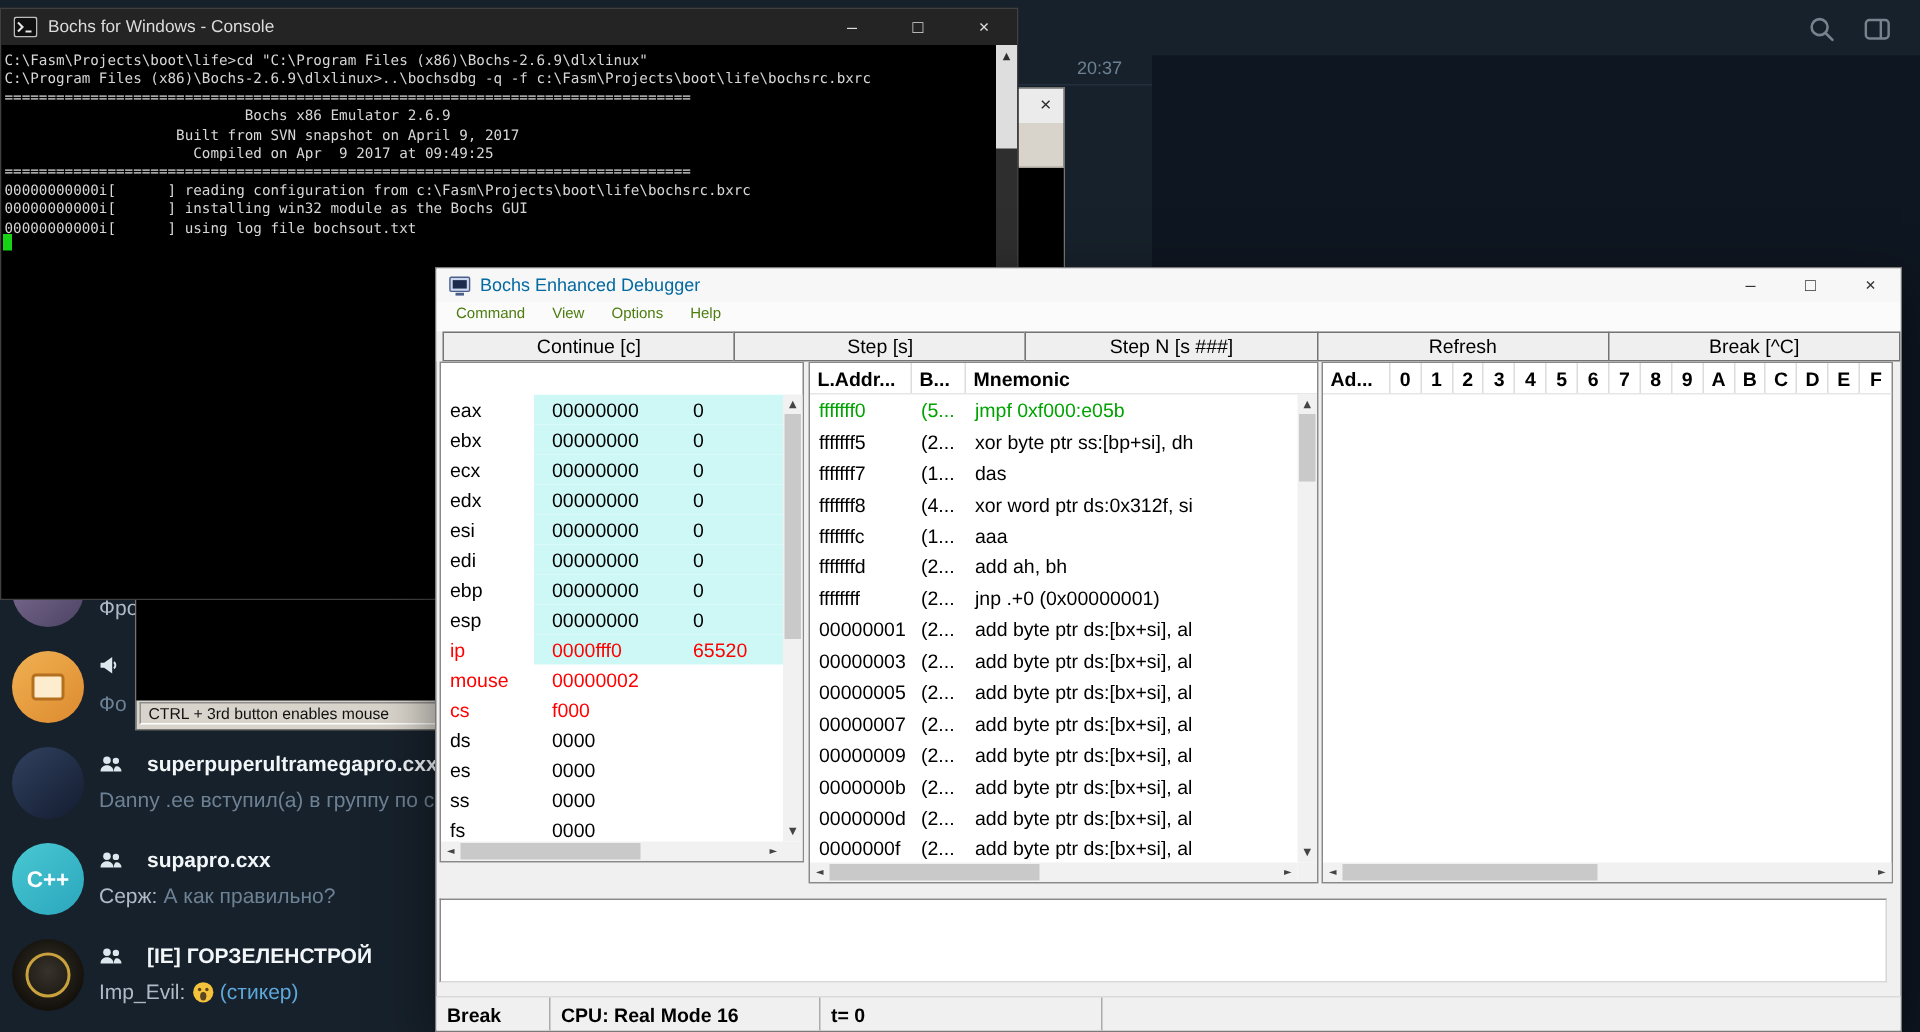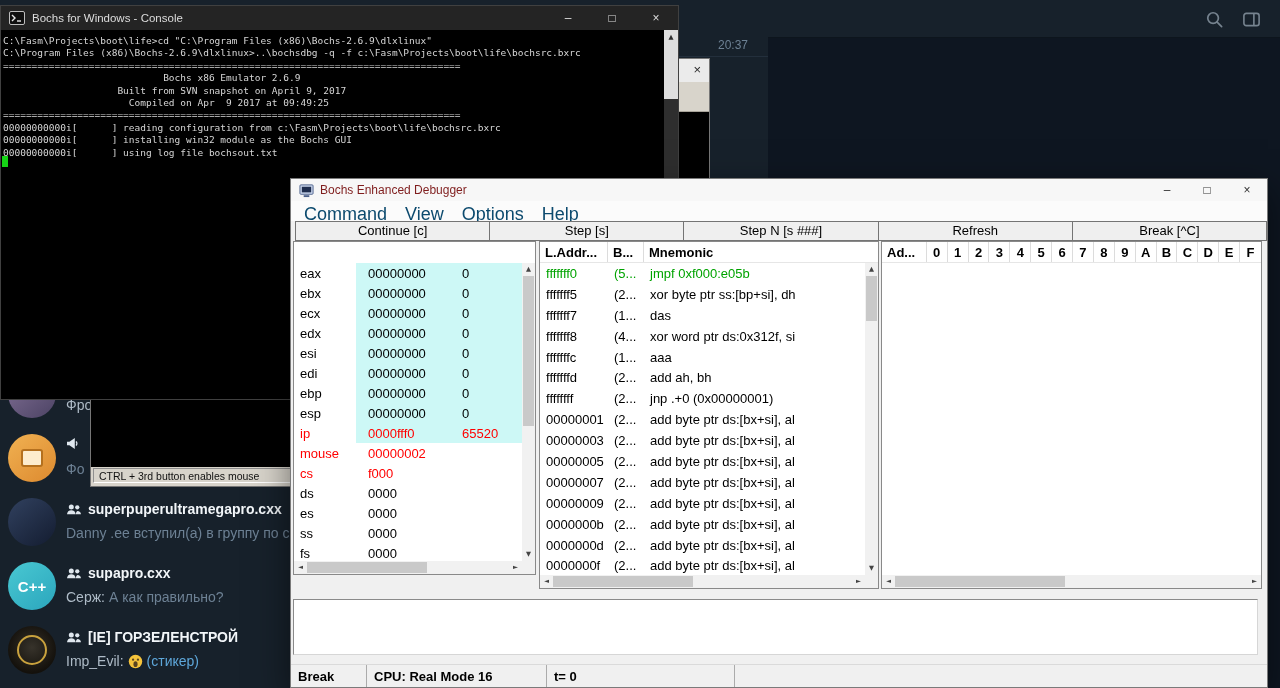--- a/index.html
+++ b/index.html
@@ -15,21 +15,21 @@
 .tg-divider{position:absolute;left:678px;top:56px;width:90px;height:1px;background:#232f3c}
 .chat{position:absolute;left:0;width:768px;height:64px;cursor:pointer}
 .avatar{position:absolute;left:8px;top:8px;width:48px;height:48px;border-radius:50%;display:flex;align-items:center;justify-content:center}
 .av0{background:linear-gradient(140deg,#857399,#4b4263)}
 .av1{background:linear-gradient(140deg,#f0b152,#dd8a2f)}
 .av1 .book{width:22px;height:18px;background:#fdeccd;border-radius:3px;border:2px solid #b4701e}
 .av2{background:linear-gradient(140deg,#31415f,#131c30)}
 .av3{background:linear-gradient(140deg,#49c8d2,#2ba6bd);color:#fff;font-weight:700;font-size:15px}
 .av4{background:radial-gradient(circle at 50% 45%,#37332b 0%,#14110c 70%)}
 .av4 .ring{width:30px;height:30px;border:2px solid #c9a23e;border-radius:50%}
-.cname{position:absolute;left:66px;top:11px;display:flex;align-items:center;gap:6px;font-size:14px;font-weight:700;color:#f2f6f9;white-space:nowrap}
+.cname{position:absolute;left:66px;top:11px;display:flex;align-items:center;gap:16px;font-size:14px;font-weight:700;color:#f2f6f9;white-space:nowrap}
 .cmsg{position:absolute;left:66px;top:35px;font-size:14px;color:#6d8194;white-space:nowrap;display:flex;align-items:flex-end;gap:4px}
 .cmsg .sender{color:#aebbc7}
 .cmsg .sticker{color:#5ea7da}
 
 
 .vga-win{position:absolute;left:90px;top:58px;width:620px;height:429px;background:#000;border:1px solid #767676;display:flex;flex-direction:column}
 .vga-title{height:23px;background:#ebebeb;position:relative}
 .vga-close{position:absolute;right:8px;top:3px;font-size:13px;color:#2b2b2b;cursor:pointer}
 .vga-toolbar{height:30px;background:#d8d4cb;border-bottom:1px solid #a9a49a}
 .vga-screen{flex:1;background:#000}
@@ -47,24 +47,24 @@
 .cline{font-family:"DejaVu Sans Mono","Liberation Mono",monospace;font-size:9.5px;line-height:12.4px;color:#d6d6d6;white-space:pre}
 .con-cursor{position:absolute;left:1px;top:126px;width:6px;height:11px;background:#16d316}
 .con-sb{position:absolute;right:0;top:0;bottom:0;width:14px;background:#2e2e2e}
 .con-sb-btn{position:absolute;left:0;width:14px;height:14px;background:#dedede;color:#2e2e2e;font-size:6.5px;text-align:center;line-height:14px;font-family:"DejaVu Sans",sans-serif}
 .con-sb-thumb{position:absolute;left:0;top:14px;width:14px;height:55px;background:#dedede}
 
 
 .dbg-win{position:absolute;left:290px;top:178px;width:978px;height:510px;background:#f0f0f0;border:1px solid #7a7a7a;box-shadow:0 12px 34px rgba(0,0,0,.5)}
 .dbg-title{position:absolute;left:0;top:0;right:0;height:22px;background:#f7f7f7;display:flex;align-items:center}
 .dbg-icon{margin:0 6px 0 8px;display:flex}
-.dbg-title-text{font-size:12px;color:#7f1d1d;flex:1}
+.dbg-title-text{font-size:12px;color:#0369a1;flex:1}
 .dbg-title .wbtns span{width:40px;line-height:22px;color:#333;font-size:12px}
 .dbg-menu{position:absolute;left:0;top:22px;right:0;height:20px;background:#fbfbfb;display:flex;padding-left:4px}
-.dbg-menu span{padding:3px 9px 0;font-size:18px;color:#0c4a6e;cursor:pointer}
+.dbg-menu span{padding:3px 9px 0;font-size:10px;color:#4d7c0f;cursor:pointer}
 .dbg-toolbar{position:absolute;left:0;top:42px;right:0;height:20px;display:flex;background:#f0f0f0}
 .tbtn{flex:1;border:1px solid #747474;margin-left:-1px;background:#efefef;text-align:center;font-size:13px;line-height:18px;color:#000;cursor:pointer}
 .tbtn:first-child{margin-left:4px}
 .pane{position:absolute;background:#fff;border:1px solid #898989}
 .phead{display:flex;height:21px;border-bottom:1px solid #e6e6e6;font-weight:700;font-size:13px;color:#000}
 .phead span{border-right:1px solid #dcdcdc;padding:3px 0 0 5px;overflow:hidden;white-space:nowrap}
 .phead span.cc{text-align:center;padding-left:0}
 .phead span.last{border-right:none}
 .pbody{position:absolute;left:0;right:13px;top:21px;bottom:13px;overflow:hidden}
 .lrow{display:flex;height:20px;align-items:center;font-size:13px;color:#000;white-space:nowrap}

